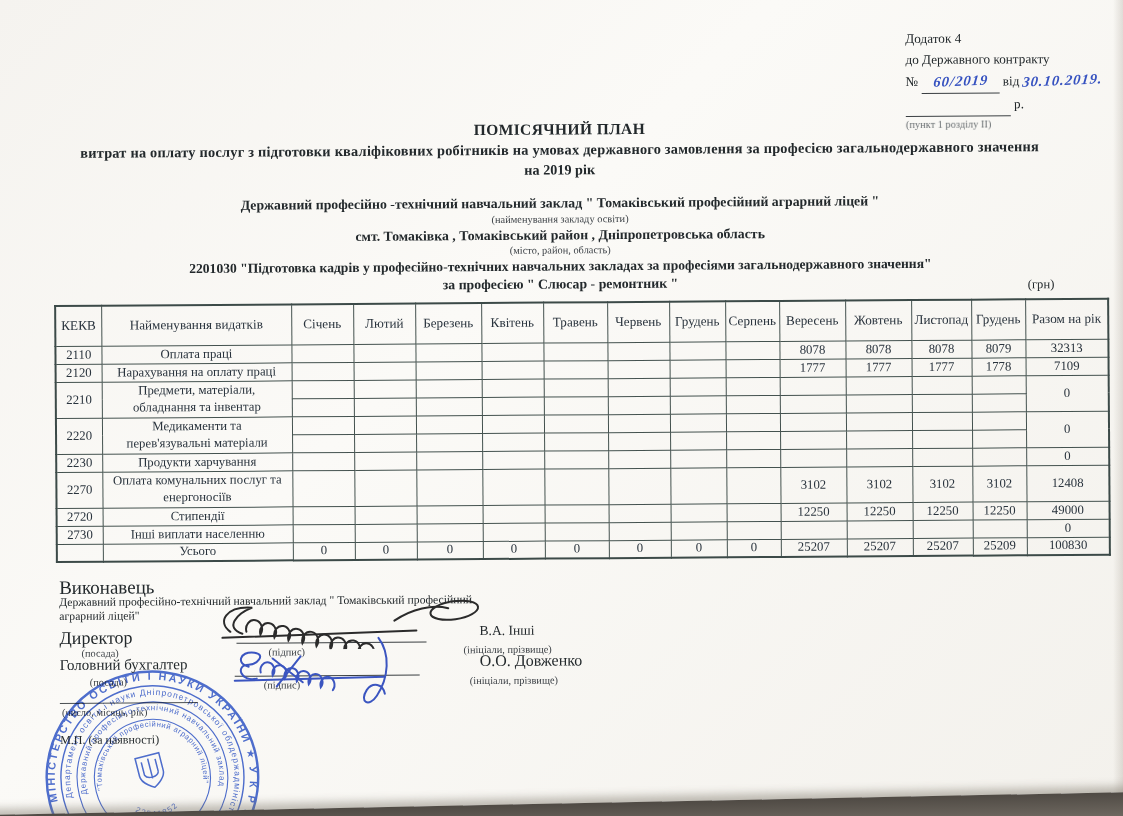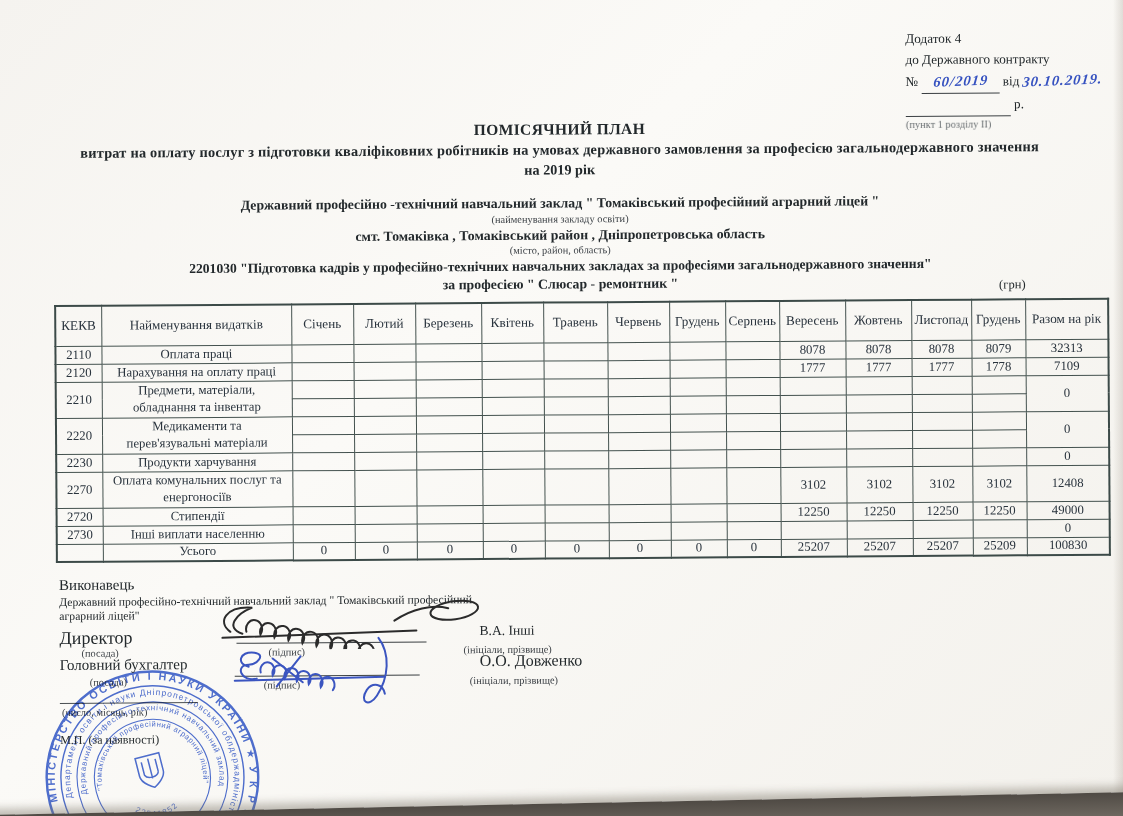--- a/index.html
+++ b/index.html
@@ -26,39 +26,39 @@
   
   .t1{top:124px;font-size:15.5px;font-weight:700;letter-spacing:0.4px;}
   .t2{top:145px;font-size:14.4px;font-weight:700;letter-spacing:0.2px;}
   .t3{top:165px;font-size:14.2px;font-weight:700;}
   .i1{top:199px;font-size:13.8px;font-weight:700;}
   .i1c{top:217px;}
   .i2{top:231px;font-size:13.8px;font-weight:700;}
   .i2c{top:248px;}
   .i3{top:262px;font-size:13.6px;font-weight:600;}
   .i4{top:280px;font-size:13.8px;font-weight:700;}
-  .grn{left:1000px;top:284px;width:84px;text-align:left;font-size:12.6px;}
+  .grn{left:1000px;top:284px;width:84px;text-align:center;font-size:12.6px;}
 
   
   .table-wrap{left:55px;top:305px;}
   table.plan{border-collapse:collapse;table-layout:fixed;width:1053px;
     border:2px solid #3c4a48;}
   table.plan td,table.plan th{border:1.3px solid #44524f;padding:0 2px;
     font-size:12.8px;color:#29333d;overflow:hidden;font-weight:normal;text-align:center;}
   table.plan th{font-size:13.2px;}
   table.plan tr{height:18px;}
   table.plan tr.hdr{height:40px;}
   table.plan tr.tall{height:36px;}
   table.plan tr.sub{height:18px;}
   td.name{text-align:left;padding:0 4px;white-space:pre-line;line-height:1.3;}
   td.num{font-size:13px;}
   td.totlabel{text-align:center;}
 
   
-  .executor{left:58px;top:577px;font-size:15px;text-align:center;}
+  .executor{left:58px;top:577px;font-size:19px;text-align:center;}
   .exec1{left:58px;top:596px;font-size:11.7px;}
   .exec2{left:58px;top:610px;font-size:11.7px;}
   .pos1{left:58px;top:628px;font-size:18px;}
   .pos1c{left:80px;top:648px;}
   .sigline1{left:235px;top:631px;width:190px;height:13px;border-bottom:1.2px solid #3a3f42;}
   .sig1c{left:267px;top:648px;}
   .name1{left:478px;top:626px;font-size:13.6px;}
   .name1c{left:462px;top:647px;}
   .pos2{left:58px;top:657px;font-size:15px;}
   .pos2c{left:88px;top:677px;}

